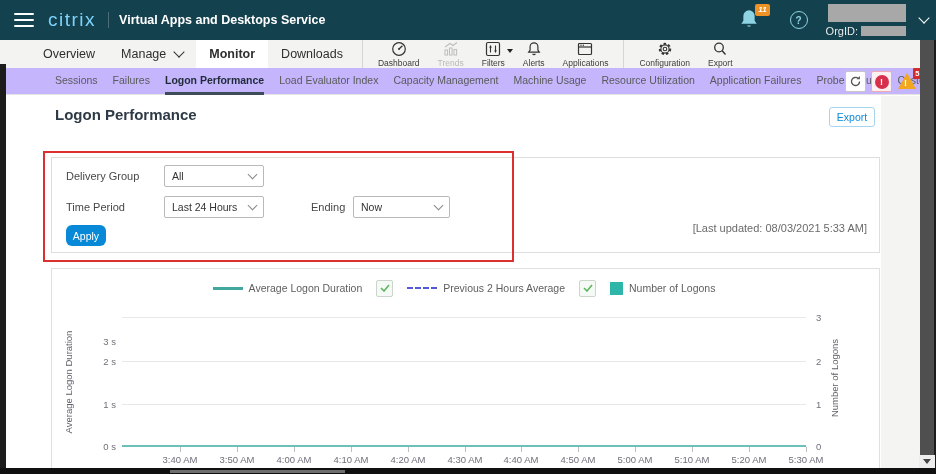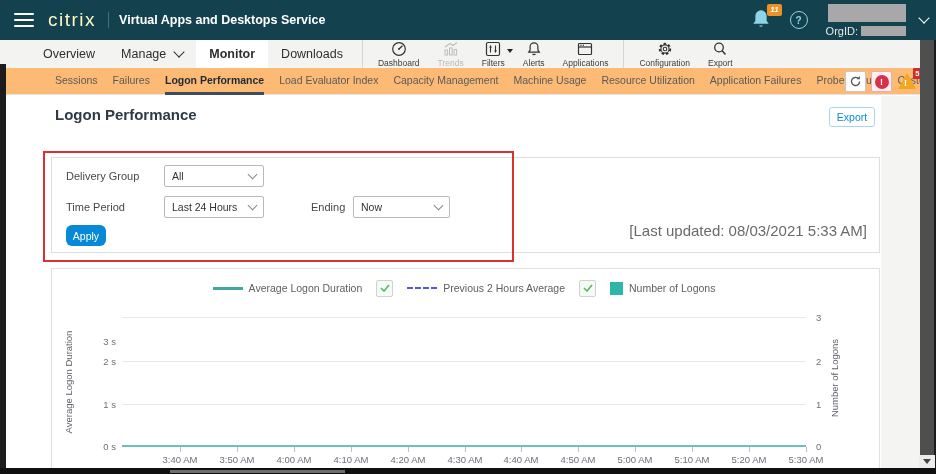--- a/index.html
+++ b/index.html
@@ -3,25 +3,25 @@
 <meta charset="utf-8">
 <style>
   html,body{margin:0;padding:0;background:#d8d8d8;}
   .canvas{position:relative;width:936px;height:474px;overflow:hidden;background:#fff;
           font-family:"Liberation Sans","DejaVu Sans",sans-serif;color:#333;}
   .abs{position:absolute;}
   
   .topbar{left:0;top:0;width:936px;height:40px;background:#14414e;display:flex;align-items:center;}
   .burger{width:20px;height:14px;display:flex;flex-direction:column;justify-content:space-between;margin-left:14px;cursor:pointer;}
   .burger i{display:block;height:2.4px;background:#fff;border-radius:1px;}
-  .brand{color:#fef9c3;font-size:19px;letter-spacing:1.5px;margin-left:14px;font-weight:400;}
+  .brand{color:#7dd3fc;font-size:19px;letter-spacing:1.5px;margin-left:14px;font-weight:400;}
   .tb-divider{width:1px;height:16px;background:#4d6e79;margin:0 10px 0 12px;}
   .product{color:#fff;font-size:12.5px;font-weight:700;}
   .tb-right{margin-left:auto;display:flex;align-items:center;margin-right:8px;}
-  .bell-wrap{position:relative;width:26px;height:26px;margin-right:14px;cursor:pointer;font-style:italic;}
+  .bell-wrap{position:relative;width:26px;height:26px;margin-right:26px;cursor:pointer;font-style:italic;}
   .badge-orange{position:absolute;top:-3px;right:-6px;background:#ef9225;color:#fff;font-size:8px;font-weight:700;
           padding:2px 3px;border-radius:2px;line-height:1;}
   .help{width:16px;height:16px;border:1.5px solid #8fd4e4;border-radius:50%;color:#8fd4e4;font-size:10px;font-weight:700;
         display:flex;align-items:center;justify-content:center;margin-right:18px;cursor:pointer;}
   .acct{display:flex;flex-direction:column;align-items:flex-end;margin-right:10px;}
   .redact1{width:78px;height:18px;background:#a8a8a8;margin-bottom:3px;}
   .orgrow{display:flex;align-items:center;gap:3px;}
   .orglabel{color:#e9e9e9;font-size:11px;}
   .redact2{width:45px;height:10px;background:#a8a8a8;}
   .chev{display:inline-block;width:7px;height:7px;border-right:1.6px solid #fff;border-bottom:1.6px solid #fff;
@@ -33,21 +33,21 @@
        display:flex;align-items:stretch;font-size:12.5px;color:#2f2f2f;}
   .nav-item{display:flex;align-items:center;padding:0 13px;cursor:pointer;}
   .nav-item.active{background:#fff;font-weight:700;}
   .nav-div{width:1px;background:#d6d6d4;margin:0 6px;}
   .tool{display:flex;flex-direction:column;align-items:center;justify-content:center;padding:0 9px;cursor:pointer;position:relative;}
   .tool .lbl{font-size:8.5px;color:#3c3c3c;margin-top:1px;}
   .tool.disabled .lbl{color:#b9b9b7;}
   .tool-caret{position:absolute;right:1px;top:9px;width:0;height:0;border-left:3px solid transparent;
         border-right:3px solid transparent;border-top:4px solid #222;}
   
-  .tabbar{left:6px;top:68px;width:914px;height:27px;background:#fdba74;border-bottom:1px solid #e4e4e4;
+  .tabbar{left:6px;top:68px;width:914px;height:27px;background:#c4b5fd;border-bottom:1px solid #e4e4e4;
           display:flex;align-items:center;padding-left:49px;box-sizing:border-box;gap:15px;font-size:10.5px;color:#5a5a5a;}
   .tab{height:24px;line-height:24px;cursor:pointer;border-bottom:3px solid transparent;white-space:nowrap;}
   .tab.active{color:#1f2a36;font-weight:700;border-bottom-color:#3e4b59;}
   .iconbtn{width:21px;height:21px;border:1px solid #c6c6c6;border-radius:2px;background:#fff;display:flex;
            align-items:center;justify-content:center;cursor:pointer;box-sizing:border-box;}
   .errbtn{width:21px;height:21px;border:1px solid #f0a9b0;background:#fdf0f1;border-radius:2px;display:flex;
           align-items:center;justify-content:center;cursor:pointer;box-sizing:border-box;}
   .errdot{width:14px;height:14px;border-radius:50%;background:#d8304a;color:#fff;font-size:9px;font-weight:700;
           display:flex;align-items:center;justify-content:center;}
   .warn{position:relative;width:24px;height:21px;cursor:pointer;}
@@ -59,21 +59,21 @@
   
   .page-title{left:55px;top:106px;font-size:15px;font-weight:700;color:#2e3a46;}
   .export-btn{left:829px;top:107px;width:46px;height:20px;border:1px solid #a7d5ef;border-radius:3px;background:#fff;
        color:#0b8cda;font-size:10.5px;display:flex;align-items:center;justify-content:center;cursor:pointer;box-sizing:border-box;}
   .card{background:#fff;border:1px solid #dedede;box-sizing:border-box;}
   .flabel{font-size:11px;color:#474747;}
   .select{height:22px;border:1px solid #b9b9b9;border-radius:2px;background:#fff;display:flex;align-items:center;
           justify-content:space-between;padding:0 7px;font-size:10.5px;color:#333;cursor:pointer;box-sizing:border-box;}
   .apply{width:40px;height:21px;background:#0789d8;color:#fff;font-size:10.5px;border-radius:2px;display:flex;
          align-items:center;justify-content:center;cursor:pointer;}
-  .lastupd{font-size:15px;color:#6a6a6a;}
+  .lastupd{font-size:11px;color:#6a6a6a;}
   .redbox{left:43px;top:151px;width:467px;height:107px;border:2px solid #dc3030;pointer-events:none;z-index:40;}
   
   .legend{left:122px;top:278px;width:684px;height:20px;display:flex;align-items:center;justify-content:center;
           gap:14px;font-size:10.5px;color:#5f5f5f;}
   .leg-item{display:flex;align-items:center;gap:6px;}
   .sw-line{width:30px;height:3px;background:#42a79e;}
   .sw-dash{width:30px;height:0;border-top:2.5px dashed #5458d8;}
   .sw-sq{width:13px;height:13px;background:#2eb7a9;}
   .cbx{width:15px;height:15px;border:1px solid #c9d6c9;background:#f6faf6;border-radius:2px;display:flex;
        align-items:center;justify-content:center;cursor:pointer;}

